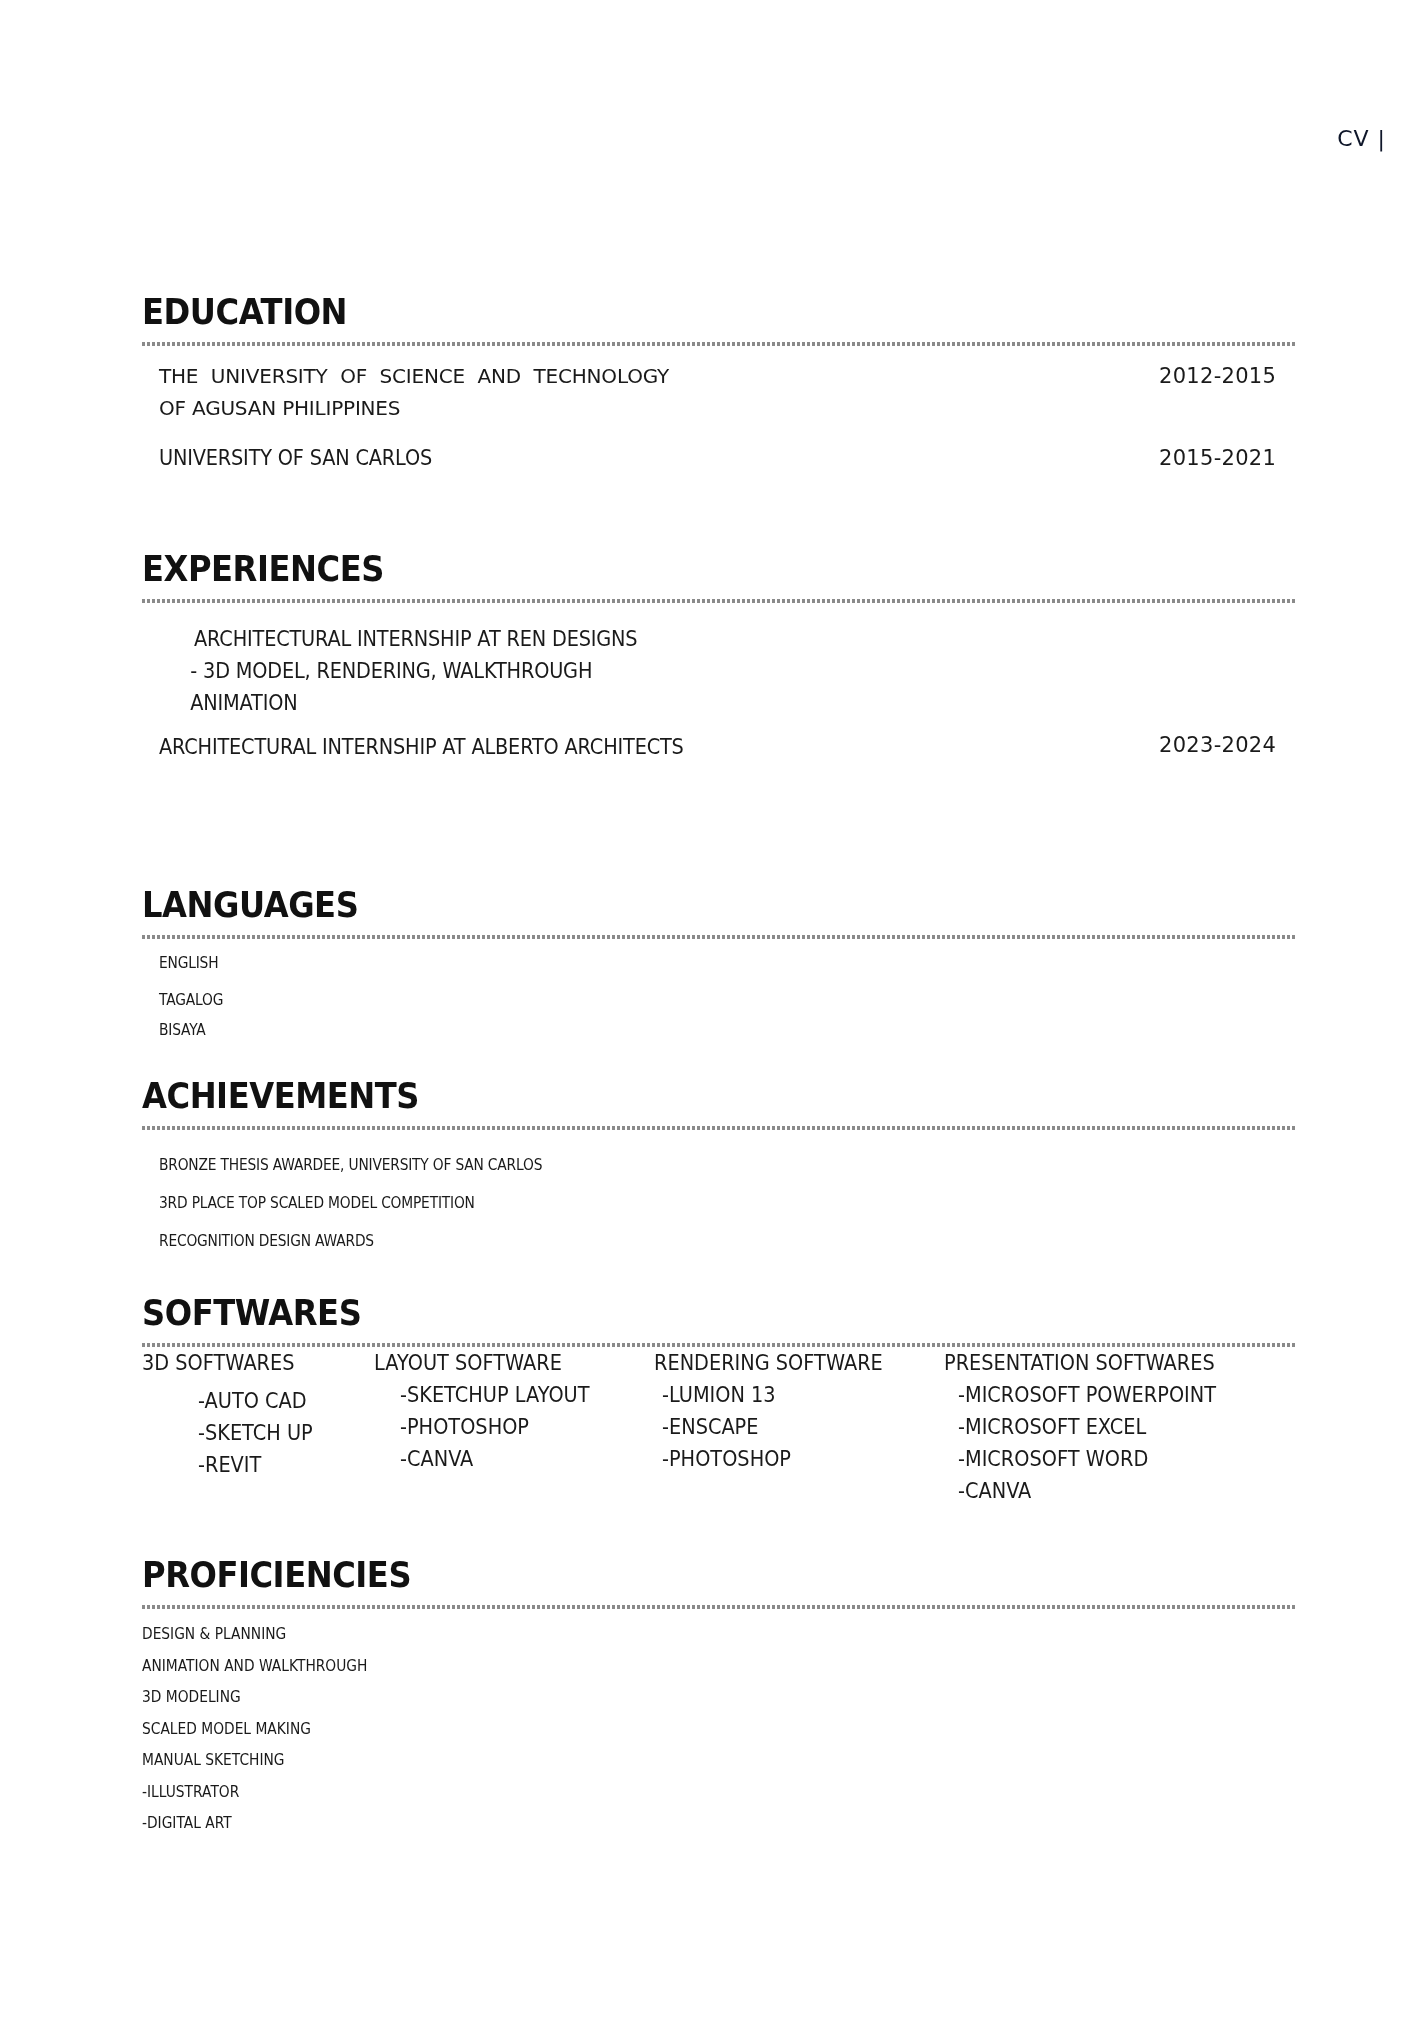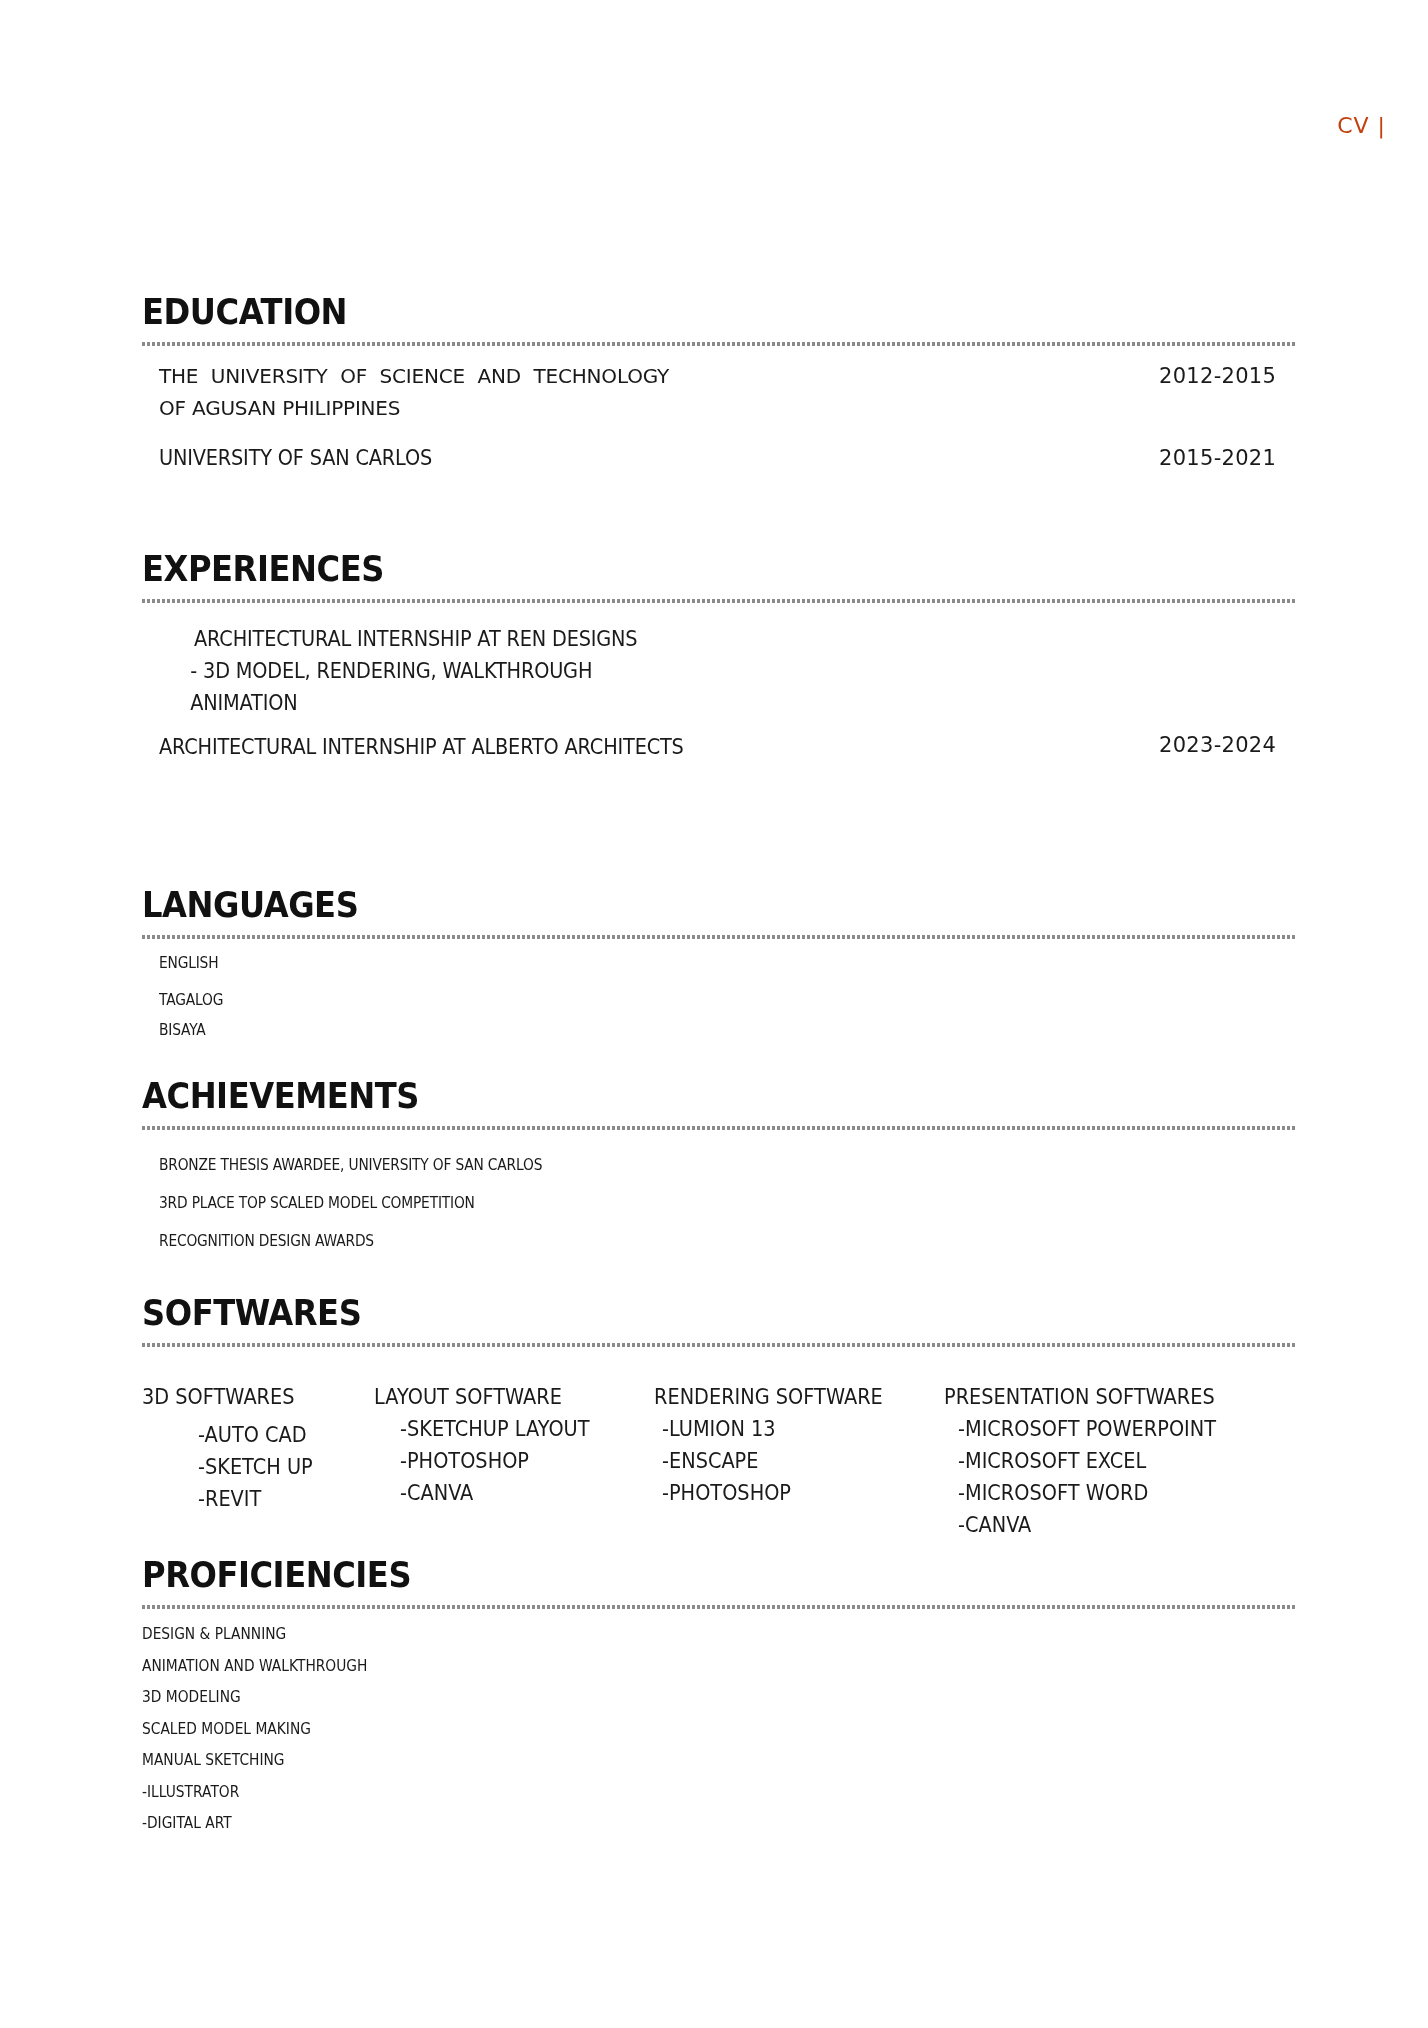--- a/index.html
+++ b/index.html
@@ -10,25 +10,25 @@
     body {
       width: 1428px;
       height: 2028px;
       position: relative;
       font-family: "DejaVu Sans", "Liberation Sans", sans-serif;
       color: #1a1a1a;
       overflow: hidden;
     }
     .page-marker {
       position: absolute;
-      top: 113px;
+      top: 126px;
       right: 42px;
       font-size: 22px;
       letter-spacing: 1px;
-      color: #c2410c;
+      color: #0f172a;
     }
     .section {
       position: absolute;
       left: 142px;
       width: 1154px;
     }
     .section-title {
       font-family: "DejaVu Sans", "Liberation Sans", sans-serif;
       font-weight: bold;
       font-size: 35px;
@@ -93,21 +93,21 @@
     .plain-list .li {
       transform: scaleX(0.92);
       transform-origin: left center;
       white-space: nowrap;
     }
     .sw-row {
       position: relative;
       font-size: 21px;
       line-height: 32px;
       height: 170px;
-      margin-top: 34px;
+      margin-top: 0;
     }
     .sw-col {
       position: absolute;
       top: 0;
     }
     .sw-head {
       white-space: nowrap;
       transform: scaleX(0.92);
       transform-origin: left center;
     }

